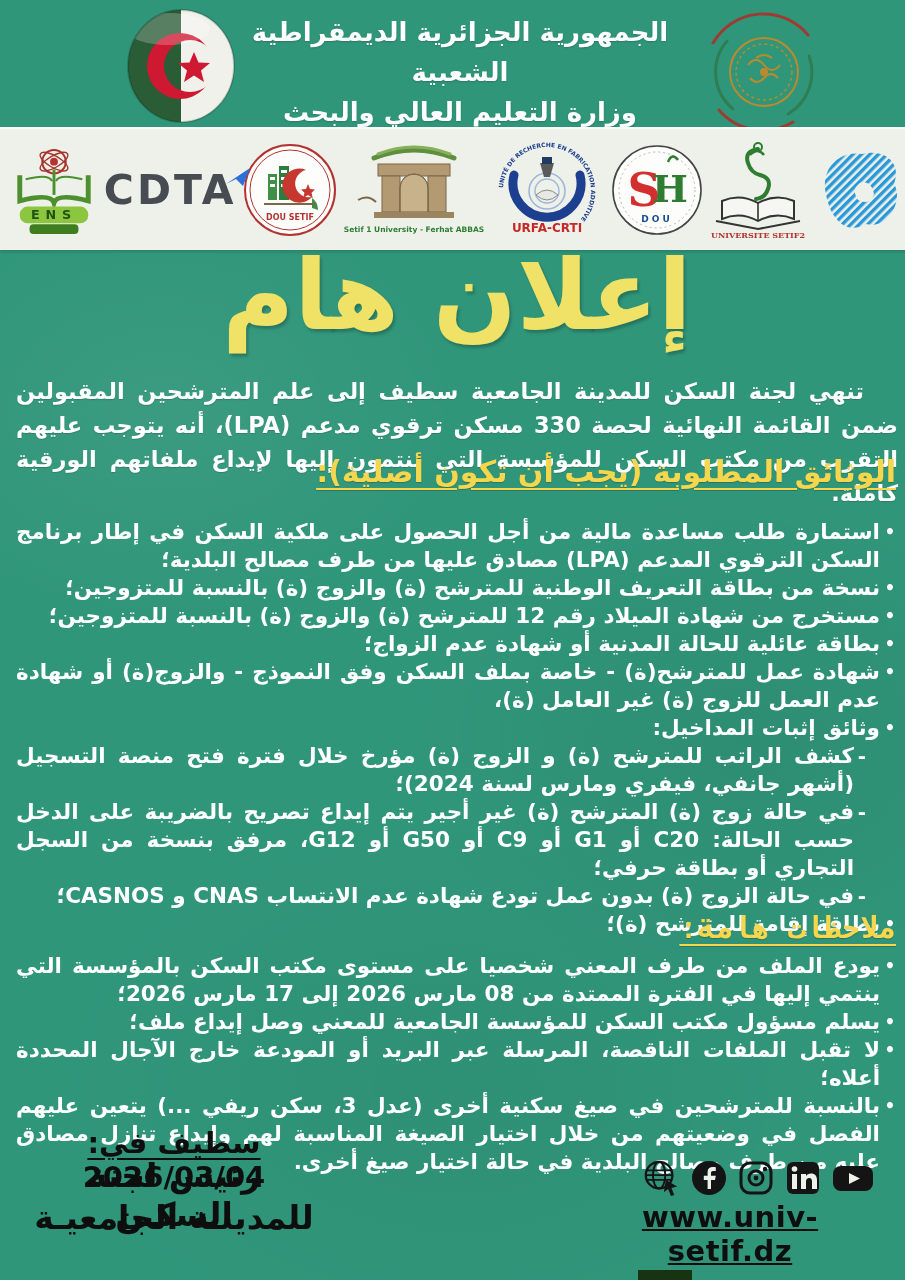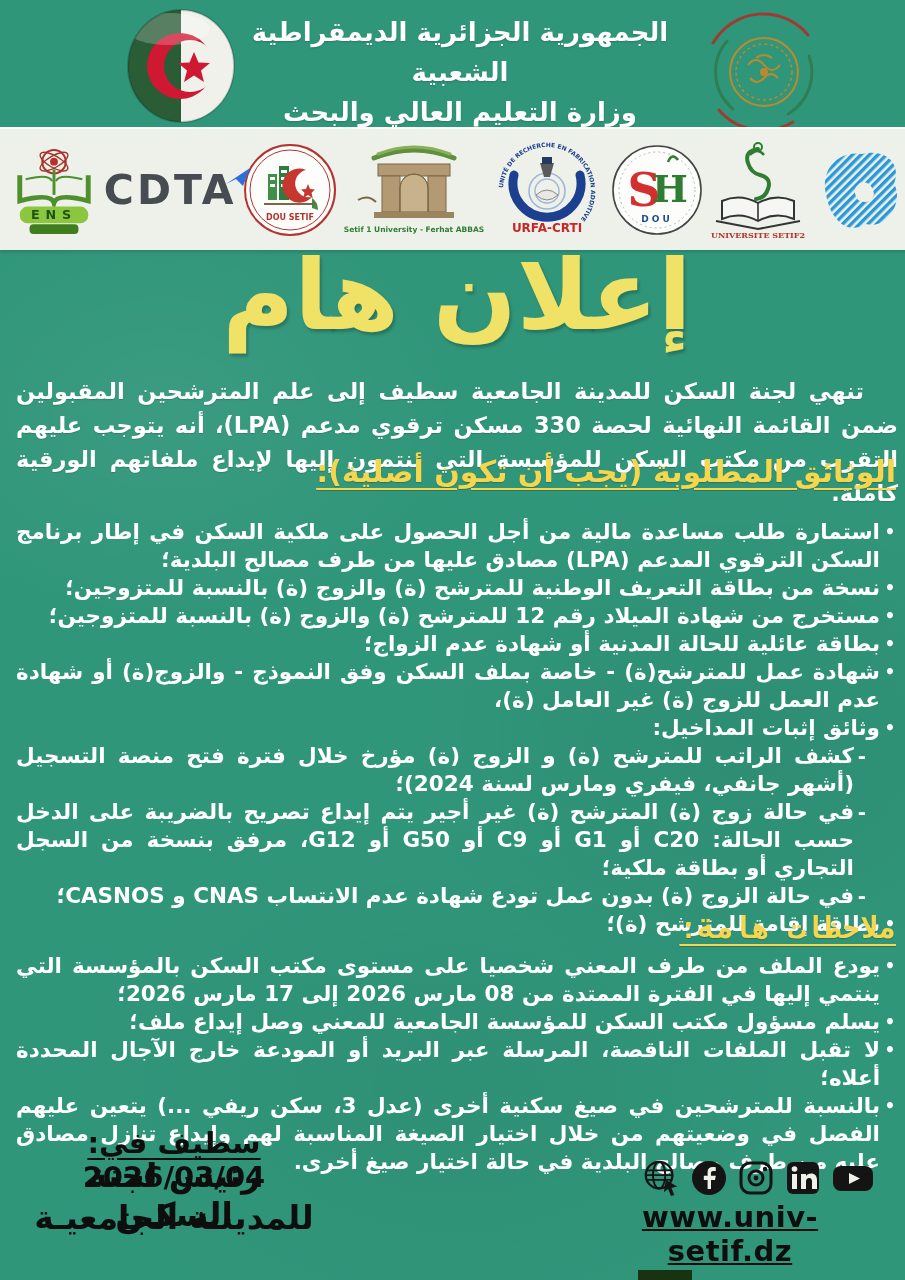--- a/index.html
+++ b/index.html
@@ -250,21 +250,21 @@
     <div class="li l1">
         <span class="mk">•</span>
         <span class="tx">وثائق إثبات المداخيل:</span>
       </div>
     <div class="li l2">
         <span class="mk">-</span>
         <span class="tx">كشف الراتب للمترشح (ة) و الزوج (ة) مؤرخ خلال فترة فتح منصة التسجيل (أشهر جانفي، فيفري ومارس لسنة 2024)؛</span>
       </div>
     <div class="li l2">
         <span class="mk">-</span>
-        <span class="tx">في حالة زوج (ة) المترشح (ة) غير أجير يتم إيداع تصريح بالضريبة على الدخل حسب الحالة: C20 أو G1 أو C9 أو G50 أو G12، مرفق بنسخة من السجل التجاري أو بطاقة ملكية؛</span>
+        <span class="tx">في حالة زوج (ة) المترشح (ة) غير أجير يتم إيداع تصريح بالضريبة على الدخل حسب الحالة: C20 أو G1 أو C9 أو G50 أو G12، مرفق بنسخة من السجل التجاري أو بطاقة حرفي؛</span>
       </div>
     <div class="li l2">
         <span class="mk">-</span>
         <span class="tx">في حالة الزوج (ة) بدون عمل تودع شهادة عدم الانتساب CNAS و CASNOS؛</span>
       </div>
     <div class="li l1">
         <span class="mk">•</span>
         <span class="tx">بطاقة إقامة للمترشح (ة)؛</span>
       </div>
   </div>

